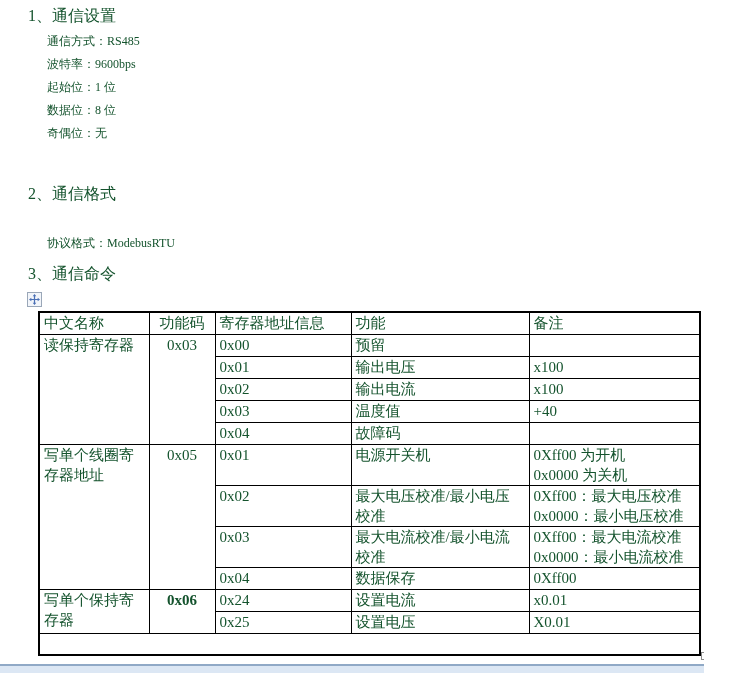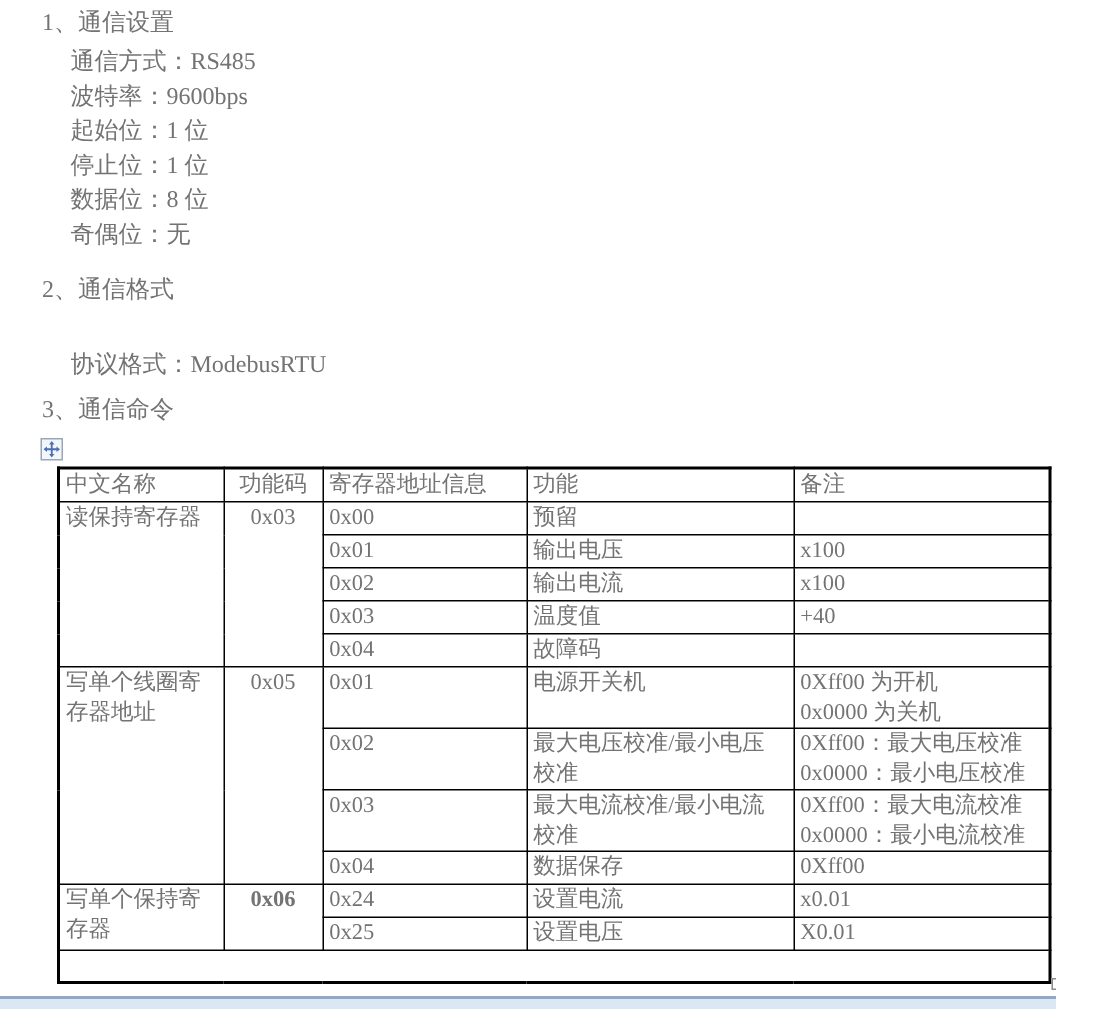--- a/index.html
+++ b/index.html
@@ -1,21 +1,21 @@
 <!DOCTYPE html>
 <html><head>
 <meta charset="utf-8">
 <style>
   html,body{margin:0;padding:0;background:#fff;}
   #page{
     position:relative;width:704px;height:673px;background:#ffffff;overflow:hidden;
-    font-family:"Liberation Serif","DejaVu Serif",serif;color:#737373;
+    font-family:"Liberation Serif","DejaVu Serif",serif;color:#14532d;
   }
   .sec-title{position:absolute;left:28px;font-size:16px;line-height:20px;white-space:pre;}
-  .sec-lines{position:absolute;left:47px;font-size:16px;}
+  .sec-lines{position:absolute;left:47px;font-size:12px;}
   .sec-lines div{height:23px;line-height:23px;white-space:pre;}
 
   
   #move-handle{
     position:absolute;left:27px;top:292px;width:15px;height:15px;
     border:1px solid #9aa7b8;background:#f2f5fa;box-sizing:border-box;
     display:flex;align-items:center;justify-content:center;cursor:move;
   }
   #move-handle svg{display:block;}
 
@@ -52,21 +52,20 @@
 </head>
 <body>
 
 <div id="page">
 
   <div class="sec-title" style="top:6px">1、通信设置</div>
   <div class="sec-lines" style="top:30px">
     <div>通信方式：RS485</div>
     <div>波特率：9600bps</div>
     <div>起始位：1 位</div>
-    <div>停止位：1 位</div>
     <div>数据位：8 位</div>
     <div>奇偶位：无</div>
   </div>
 
   <div class="sec-title" style="top:184px">2、通信格式</div>
   <div class="sec-lines" style="top:232px">
     <div>协议格式：ModebusRTU</div>
   </div>
 
   <div class="sec-title" style="top:264px">3、通信命令</div>

